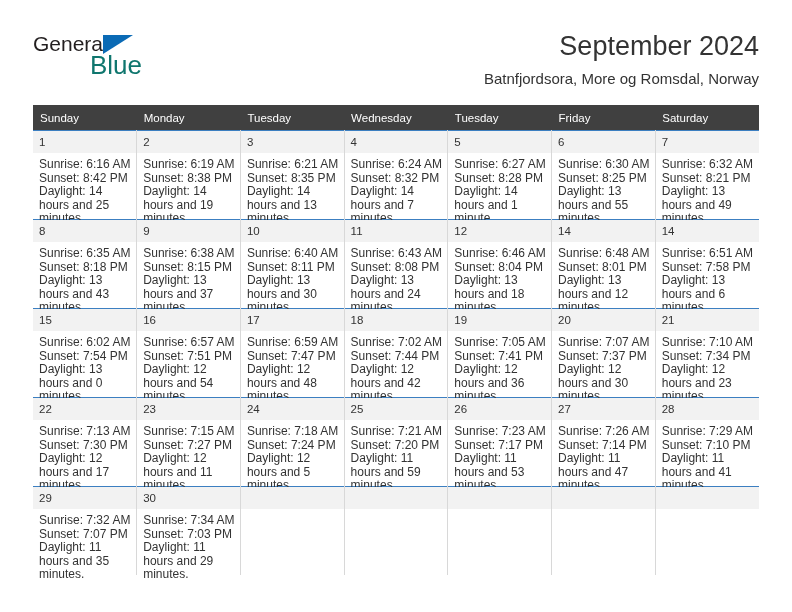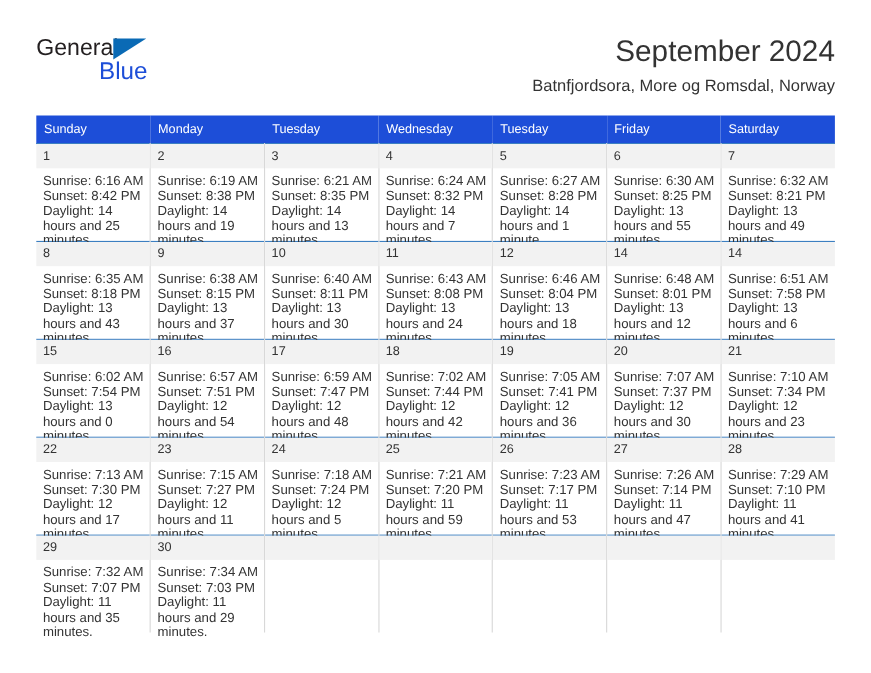--- a/index.html
+++ b/index.html
@@ -53,23 +53,23 @@
     top: 3px;
     width: 0;
     height: 0;
     border-left: 30px solid #0a6ab5;
     border-bottom: 19px solid transparent;
   }
   .logo-blue {
     position: absolute;
     left: 57px;
     top: 21px;
-    font-size: 22px;
+    font-size: 26px;
     line-height: 24px;
-    color: #1d4ed8;
+    color: #0f766e;
     font-family: "Liberation Sans", sans-serif;
   }
 
   .title-block {
     position: absolute;
     right: 0;
     top: 4px;
     text-align: right;
   }
   .cal-title {
@@ -90,21 +90,21 @@
   
   .calendar {
     position: absolute;
     left: 33px;
     top: 105px;
     width: 726px;
     border-collapse: collapse;
     table-layout: fixed;
   }
   .calendar th {
-    background: #1d4ed8;
+    background: #404040;
     color: #ffffff;
     font-size: 11.5px;
     font-weight: normal;
     text-align: left;
     padding: 6px 0 6px 7px;
     height: 13px;
     border: none;
   }
   .calendar td {
     width: 103.7px;

